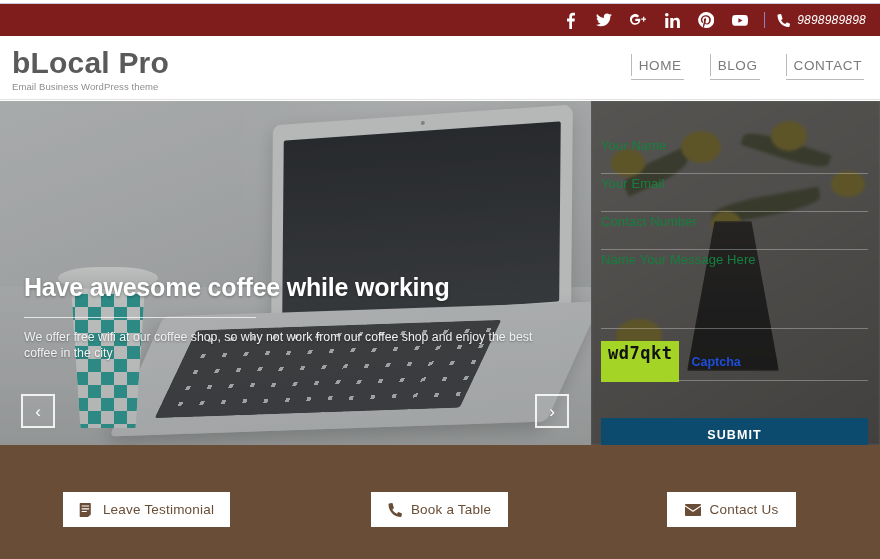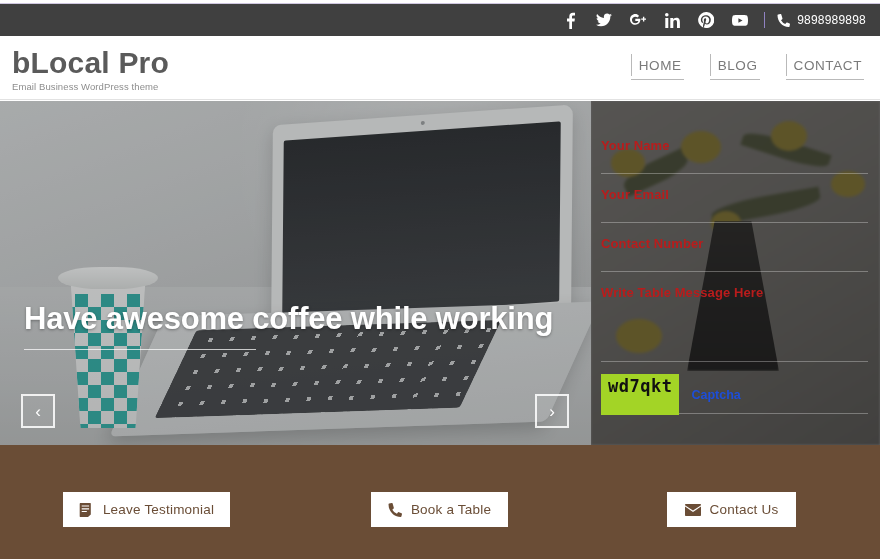--- a/index.html
+++ b/index.html
@@ -7,24 +7,25 @@
     width: 880px; height: 559px;
     font-family: "Liberation Sans", sans-serif;
     background: #ffffff;
     overflow: hidden;
   }
   .page { position: relative; width: 880px; height: 559px; background:#fff; }
 
   
   .topbar {
     position: absolute; left: 0; top: 3px; width: 880px; height: 33px;
-    background: #404040;
+    background: #7f1d1d;
     border-top: 1px solid #cfc7e0;
     display: flex; align-items: center; justify-content: flex-end;
     padding-right: 14px;
+    font-style: italic;
   }
   .social { display: flex; align-items: center; gap: 18px; }
   .social .ico {
     color: #ffffff; display: inline-flex; align-items: center; justify-content: center;
     width: 16px; height: 18px; cursor: pointer;
   }
   .social .ico svg { display: block; fill: #ffffff; }
   .sep { width: 1px; height: 16px; background: #9183c2; margin: 0 12px 0 16px; }
   .phone { display: flex; align-items: center; gap: 7px; color: #ffffff; font-size: 12px; letter-spacing: .2px; }
   .phone svg { fill: #ffffff; }
@@ -110,21 +111,21 @@
   }
   .cup-lid {
     position: absolute; left: 58px; top: 166px; width: 100px; height: 22px;
     background: linear-gradient(180deg, #f7f8f8, #dcdedd);
     border-radius: 50% / 60%;
   }
   .hero-tint { position: absolute; inset: 0; background: rgba(60,62,64,.30); }
 
   .hero-copy { position: absolute; left: 24px; bottom: 84px; width: 540px; }
   .hero-title {
-    font-size: 31px; font-weight: 700; color: #ffffff; letter-spacing: -.2px;
+    font-size: 25px; font-weight: 700; color: #ffffff; letter-spacing: -.2px;
     text-shadow: 0 1px 3px rgba(0,0,0,.35); line-height: 34px;
   }
   .hero-rule { width: 232px; height: 1px; background: rgba(255,255,255,.72); margin: 13px 0 11px; }
   .hero-desc {
     font-size: 12.3px; color: #f2f2f2; line-height: 16px; width: 530px;
     text-shadow: 0 1px 2px rgba(0,0,0,.35);
   }
   .arrow {
     position: absolute; bottom: 17px; width: 34px; height: 34px;
     border: 2px solid rgba(255,255,255,.85);
@@ -154,23 +155,23 @@
   }
   .leaf { position: absolute; background: #5e6b33; border-radius: 50% 0 50% 0; filter: blur(1.4px); opacity: .85; }
   .bloom { position: absolute; background: #e8c938; border-radius: 50%; filter: blur(1.6px); }
   .form-tint { position: absolute; inset: 0; background: rgba(34,34,34,.70); }
 
   .form-inner { position: absolute; left: 10px; top: 0; width: 279px; height: 100%; padding: 36px 12px 0 0; }
   .field {
     position: relative; height: 37px; border-bottom: 1px solid rgba(255,255,255,.30);
     display: flex; align-items: flex-start;
   }
-  .field + .field { margin-top: 12px; }
+  .field + .field { margin-top: 1px; }
   .field-label {
-    font-size: 13px; font-weight: 700; color: #b91c1c; letter-spacing: .1px; line-height: 18px;
+    font-size: 13px; font-weight: 400; color: #15803d; letter-spacing: .1px; line-height: 18px;
   }
   .msg-field { height: 78px; border-bottom: 1px solid rgba(255,255,255,.30); }
   .captcha-row {
     display: flex; align-items: center; gap: 12px; height: 38px;
     border-bottom: 1px solid rgba(255,255,255,.30); margin-top: 14px;
   }
   .captcha-img {
     background: #a3d426; color: #111111; font-family: "DejaVu Sans Mono", monospace;
     font-weight: 700; font-size: 17px; letter-spacing: .5px; padding: 3px 7px 20px;
     line-height: 18px; user-select: none;
@@ -268,20 +269,21 @@
       <div class="cup">
         <div class="cup-pattern"></div>
       </div>
       <div class="cup-lid"></div>
     </div>
     <div class="hero-tint"></div>
 
     <div class="hero-copy">
       <div class="hero-title">Have awesome coffee while working</div>
       <div class="hero-rule"></div>
+      <div class="hero-desc">We offer free wifi at our coffee shop, so why not work from our coffee shop and enjoy the best coffee in the city</div>
     </div>
 
     <div class="arrow arrow-prev">‹</div>
     <div class="arrow arrow-next">›</div>
   </div>
 
   <div class="formpanel">
     <div class="form-photo">
       <div class="fp-bg"></div>
       <div class="leaf" style="left:30px; top:60px; width:70px; height:22px; transform:rotate(-25deg);"></div>
@@ -301,21 +303,21 @@
       <div class="field">
         <span class="field-label">Your Name</span>
       </div>
       <div class="field">
         <span class="field-label">Your Email</span>
       </div>
       <div class="field">
         <span class="field-label">Contact Number</span>
       </div>
       <div class="field msg-field">
-        <span class="field-label">Write Table Message Here</span>
+        <span class="field-label">Name Your Message Here</span>
       </div>
       <div class="captcha-row">
         <span class="captcha-img">wd7qkt</span>
         <span class="captcha-label">Captcha</span>
       </div>
       <button class="submit-btn">SUBMIT</button>
     </div>
   </div>
 
   <div class="cta"></div>

